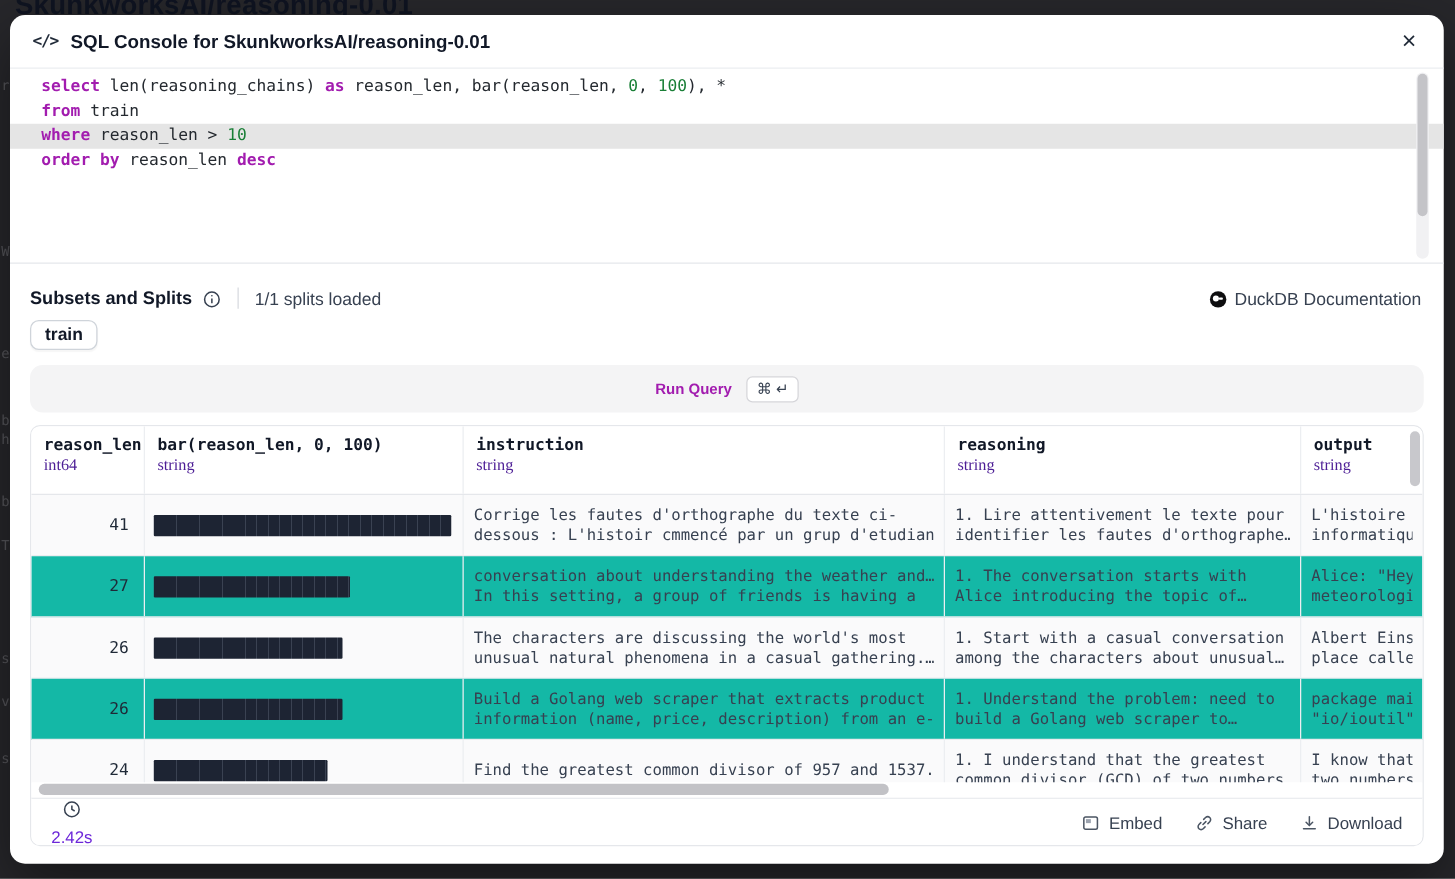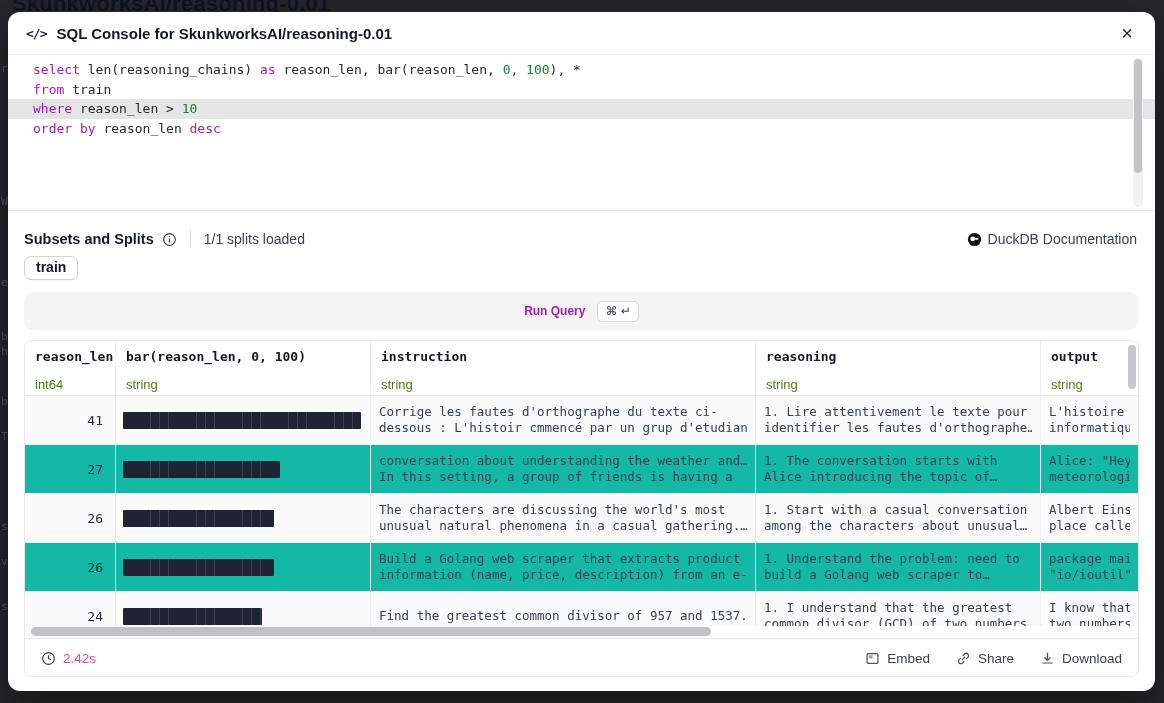--- a/index.html
+++ b/index.html
@@ -44,21 +44,21 @@
   
   .editor{
     position:relative; height:156px; border-bottom:1px solid #e5e7eb;
     padding-top:5px; font-family:"DejaVu Sans Mono", monospace; font-size:13px;
   }
   .code-line{
     line-height:19.5px; padding-left:25px; padding-right:34px;
     color:#24292f; white-space:pre;
   }
   .code-line.hl{ background:#e5e5e5; }
-  .tok-kw{ color:#a21caf; }
+  .tok-kw{ color:#a21caf;font-weight:bold; }
   .tok-num{ color:#1a7f37; }
   .tok-pl{ color:#24292f; }
   .ed-scroll-track{
     position:absolute; top:3px; bottom:3px; right:12px; width:10px;
     background:#f1f1f3; border-radius:6px;
   }
   .ed-scroll-thumb{
     position:absolute; top:1px; left:1px; width:8px; height:114px;
     background:#c4c4c8; border-radius:5px;
   }
@@ -96,22 +96,22 @@
     border:1px solid #e5e7eb; border-radius:8px; overflow:hidden; background:#fff;
   }
   .thead{ display:flex; height:55px; border-bottom:1px solid #e5e7eb; background:#fff; }
   .th{ padding:8px 10px 0; border-right:1px solid #eceef1; overflow:hidden; }
   .th:last-child{ border-right:none; }
   .th-name{
     font-family:"DejaVu Sans Mono", monospace; font-weight:700; font-size:13px;
     color:#111827; white-space:nowrap;
   }
   .th-type{
-    font-family:Liberation Sans, sans-serif; font-size:13px; color:#4d7c0f;
-    margin-top:13px;
+    font-family:Liberation Serif, serif; font-size:13px; color:#4c1d95;
+    margin-top:0;
   }
   .tbody{ height:230px; overflow:hidden; }
   .tr{ display:flex; height:49px; border-bottom:1px solid #ececef; background:#14b8a6; }
   .tr.alt{ background:#fafafb; }
   .td{
     border-right:1px solid #eceef1; overflow:hidden;
     display:flex; flex-direction:column; justify-content:center;
   }
   .td:last-child{ border-right:none; }
   .num-cell{
@@ -140,21 +140,21 @@
   }
   .hscroll{ position:relative; height:12px; background:#fff; }
   .hthumb{
     position:absolute; top:1px; left:6px; width:680px; height:9px;
     background:#c2c2c6; border-radius:5px;
   }
   .results-footer{
     height:39px; border-top:1px solid #e5e7eb; display:flex; align-items:center;
     padding:0 16px; background:#fff;
   }
-  .duration{ display:flex; align-items:center; gap:7px; font-size:13.5px; color:#ec4899; }
+  .duration{ display:flex; align-items:center; gap:7px; font-size:13.5px; color:#6d28d9;flex-direction:column; }
   .footer-actions{ display:flex; align-items:center; gap:26px; }
   .footer-btn{
     display:flex; align-items:center; gap:7px; font-size:13.5px; color:#374151;
     font-weight:500; cursor:pointer;
   }
   svg{ display:block; }
 </style>
 </head>
 <body>
 

